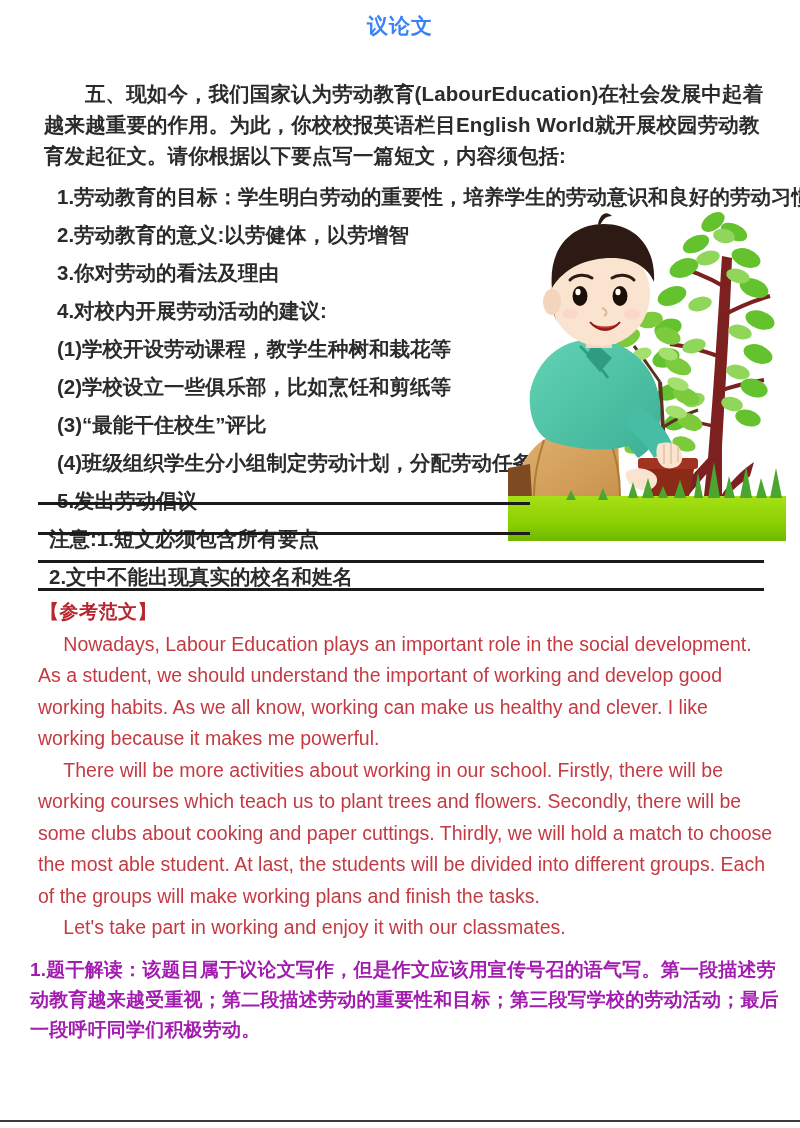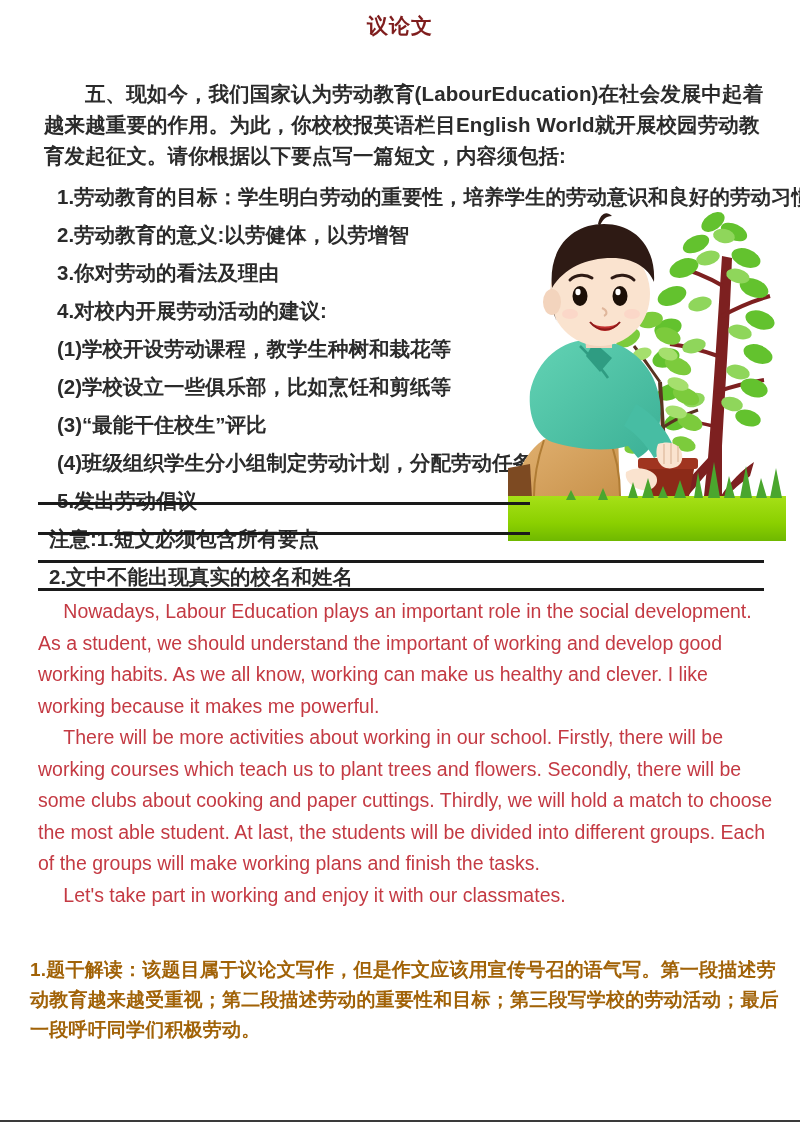--- a/index.html
+++ b/index.html
@@ -21,21 +21,21 @@
 
   
   .doc-title {
     position: absolute;
     top: 12px;
     left: 0;
     width: 800px;
     text-align: center;
     font-size: 21px;
     font-weight: bold;
-    color: #7f1d1d;
+    color: #3b82f6;
     letter-spacing: 1px;
   }
 
   
   .question-block {
     position: absolute;
     top: 68px;
     left: 34px;
     width: 740px;
     color: #2b2b2b;
@@ -107,21 +107,21 @@
     text-indent: 1.3em;
     color: #c43a43;
     font-size: 19.5px;
     line-height: 31.5px;
   }
   .analysis-block {
     position: absolute;
     top: 955px;
     left: 30px;
     width: 752px;
-    color: #a16207;
+    color: #a21caf;
     font-size: 19px;
     font-weight: bold;
     line-height: 30px;
     letter-spacing: 0.2px;
   }
   .a-para {
     margin: 0;
     text-indent: 0;
   }
 
@@ -318,20 +318,21 @@
   </div>
 
   <div class="writing-lines">
     <div class="wline w1"></div>
     <div class="wline w2"></div>
     <div class="wline w3"></div>
     <div class="wline w4"></div>
   </div>
 
   <div class="answer-block">
+    <div class="sec-head">【参考范文】</div>
     <p class="essay-para">Nowadays, Labour Education plays an important role in the social development. As a student, we should understand the important of working and develop good working habits. As we all know, working can make us healthy and clever. I like working because it makes me powerful.</p>
     <p class="essay-para">There will be more activities about working in our school. Firstly, there will be working courses which teach us to plant trees and flowers. Secondly, there will be some clubs about cooking and paper cuttings. Thirdly, we will hold a match to choose the most able student. At last, the students will be divided into different groups. Each of the groups will make working plans and finish the tasks.</p>
     <p class="essay-para">Let's take part in working and enjoy it with our classmates.</p>
   </div>
 
   <div class="analysis-block">
     <p class="a-para">1.题干解读：该题目属于议论文写作，但是作文应该用宣传号召的语气写。第一段描述劳动教育越来越受重视；第二段描述劳动的重要性和目标；第三段写学校的劳动活动；最后一段呼吁同学们积极劳动。</p>
   </div>
 
   <div class="bottom-rule"></div>

